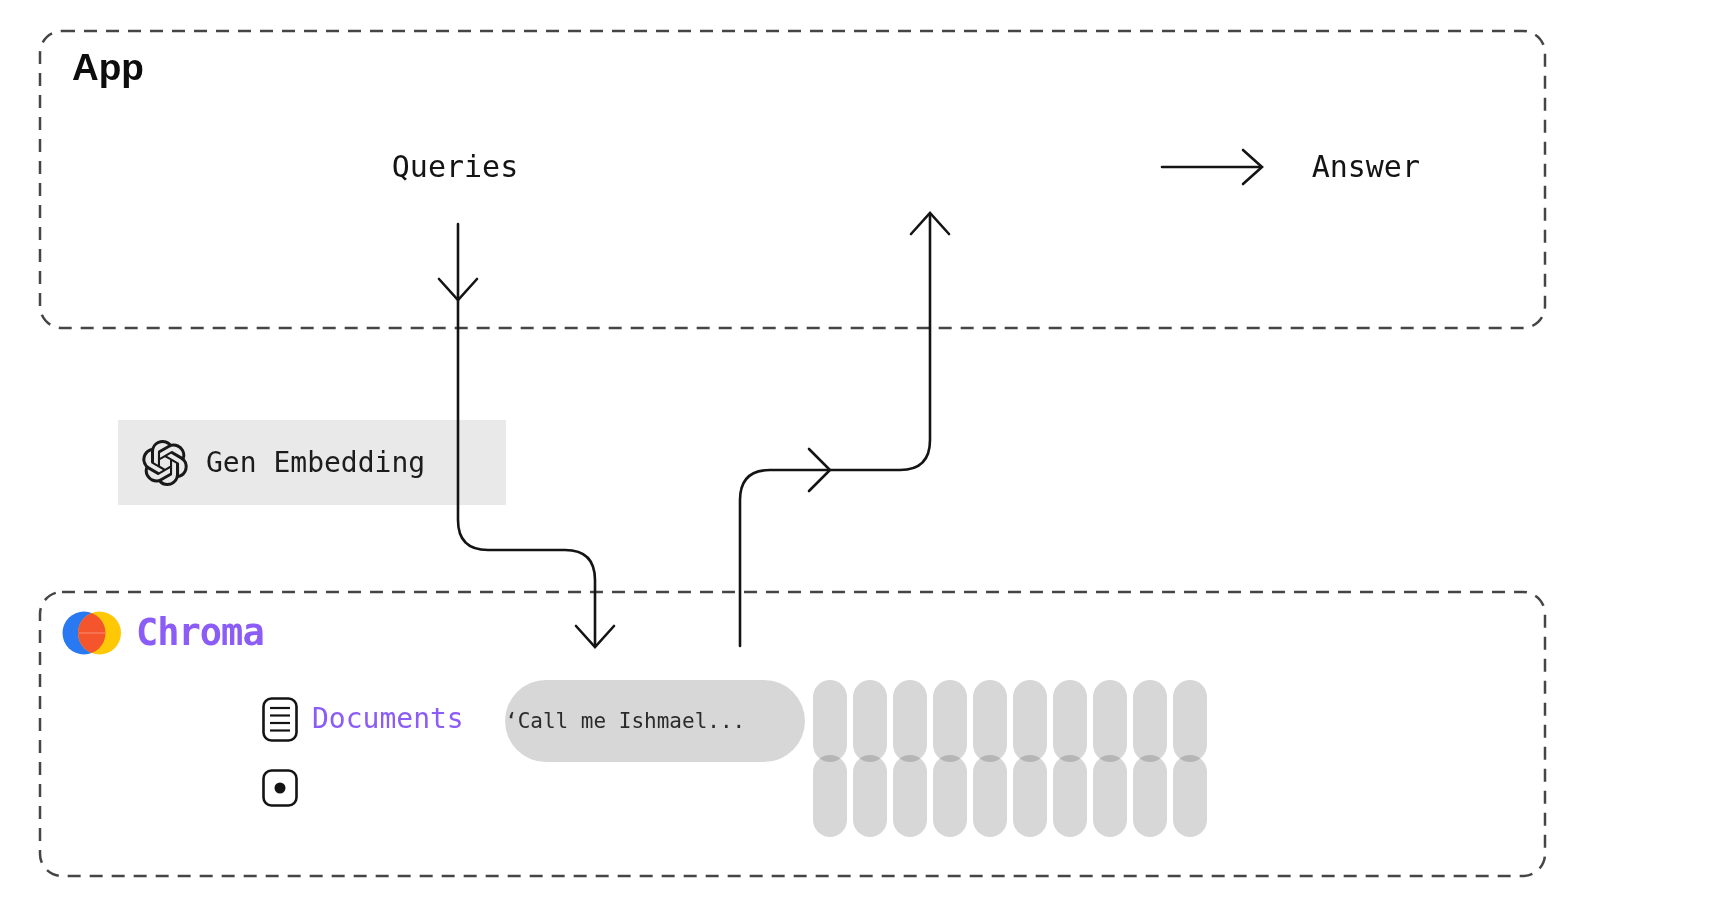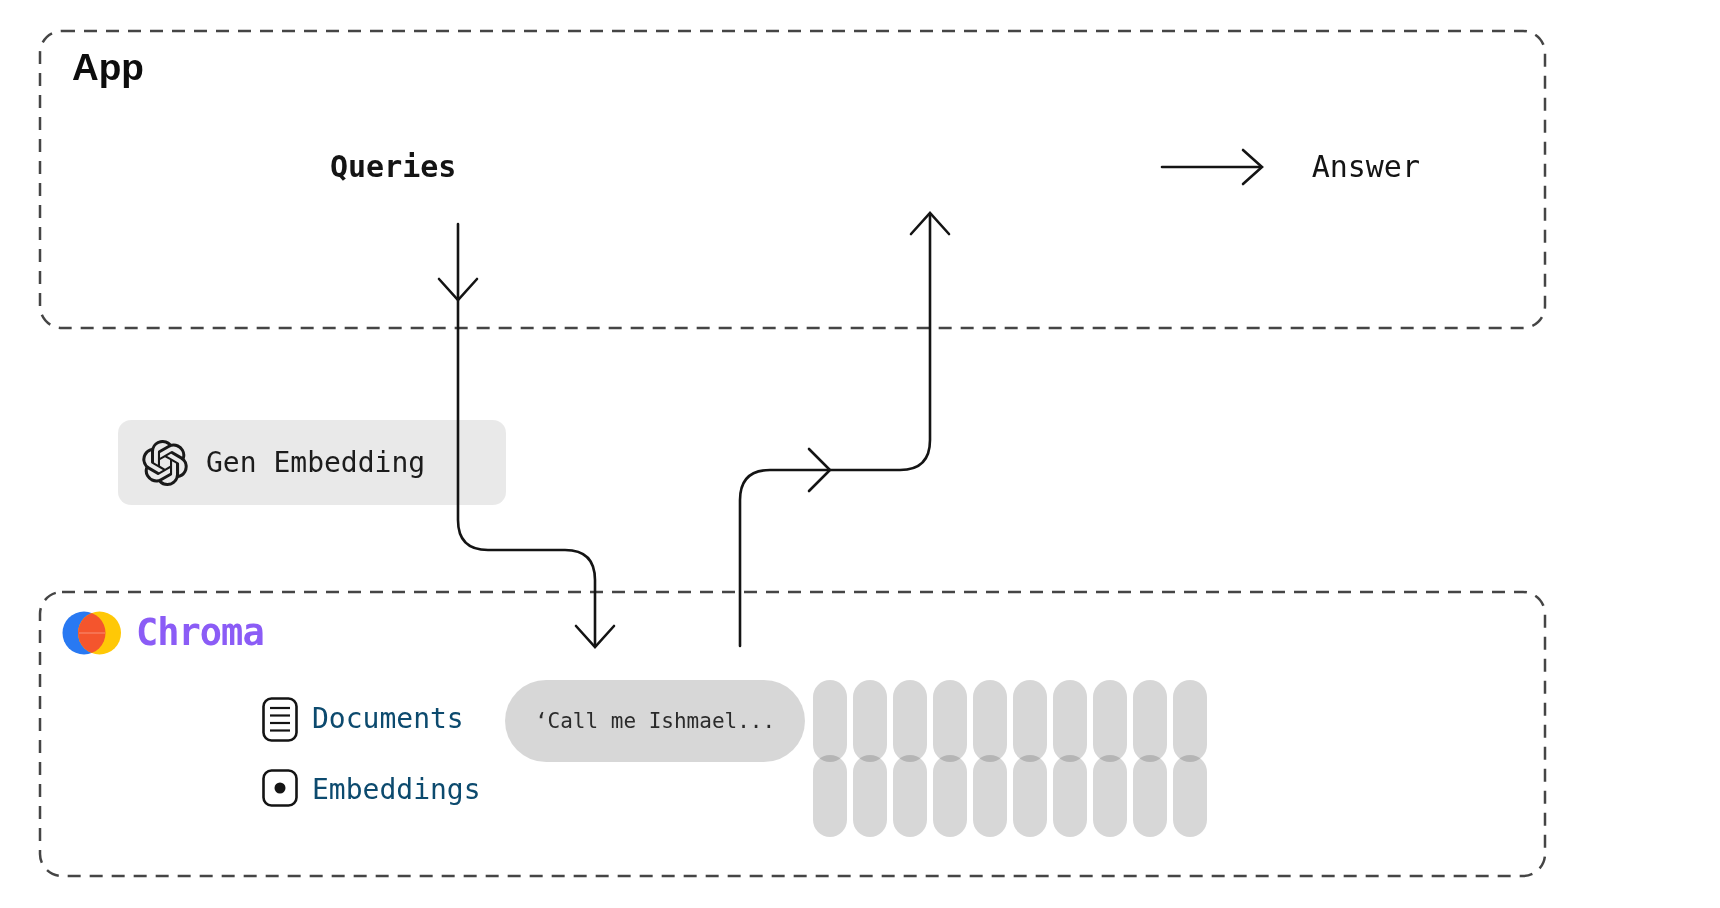--- a/index.html
+++ b/index.html
@@ -6,43 +6,43 @@
   #canvas{position:relative;width:1720px;height:908px;background:#ffffff;overflow:hidden;
           font-family:"DejaVu Sans Mono","Liberation Mono",monospace;color:#141414;}
   .layer{position:absolute;left:0;top:0;width:1720px;height:908px;pointer-events:none;}
   .abs{position:absolute;}
   .mono-label{font-size:30px;line-height:40px;white-space:nowrap;color:#141414;}
   .box-title{font-family:"Liberation Sans","DejaVu Sans",sans-serif;font-weight:bold;
              font-size:37px;line-height:40px;color:#0d0d0d;}
   .chroma-title{font-family:"DejaVu Sans Mono","Liberation Mono",monospace;font-weight:bold;
                 font-size:37px;line-height:44px;color:#8b5cf6;letter-spacing:-1px;}
   .gen-pill{left:118px;top:420px;width:388px;height:85px;background:rgba(0,0,0,0.088);
-            display:flex;align-items:center;gap:18px;padding-left:24px;box-sizing:border-box;border-radius:13px;}
+            display:flex;align-items:center;gap:18px;padding-left:24px;box-sizing:border-box;}
   .gen-pill .label{font-size:28px;color:#1c1c1c;}
   .data-pill{position:absolute;width:300px;height:82px;border-radius:41px;
-             background:rgba(0,0,0,0.155);display:flex;align-items:center;justify-content:center;}
+             background:rgba(0,0,0,0.155);display:flex;align-items:center;justify-content:flex-start;}
   .data-pill .ptxt{font-size:21px;color:#2b2b2b;white-space:nowrap;}
   .pill-row{position:absolute;left:813px;display:flex;gap:6px;}
   .vec-pill{width:34px;height:82px;border-radius:17px;background:rgba(0,0,0,0.155);}
-  .row-label{font-size:28px;line-height:38px;color:#0c4a6e;white-space:nowrap;}
+  .row-label{font-size:28px;line-height:38px;color:#8b5cf6;white-space:nowrap;}
   .icon-wrap{position:absolute;}
 </style>
 </head>
 <body>
 
 <div id="canvas">
 
   <svg class="layer" width="1720" height="908" viewBox="0 0 1720 908">
     <rect x="40" y="31" width="1505" height="297" rx="22" fill="none" stroke="#454545" stroke-width="2.5" stroke-dasharray="13 9"></rect>
     <rect x="40" y="592" width="1505" height="284" rx="22" fill="none" stroke="#454545" stroke-width="2.5" stroke-dasharray="13 9"></rect>
   </svg>
 
   <div class="abs box-title" style="left:72px;top:48px;">App</div>
 
-  <div class="abs mono-label" style="left:330px;top:147px;width:250px;font-weight:bold;">Queries</div>
+  <div class="abs mono-label" style="left:330px;top:147px;width:250px;text-align:center;">Queries</div>
   <div class="abs mono-label" style="left:1270px;top:147px;width:150px;text-align:right;">Answer</div>
 
   <div class="gen-pill abs">
     <span style="display:inline-flex;">
       <svg width="46" height="46" viewBox="0 0 24 24" fill="#191919" aria-hidden="true">
         <path d="M22.2819 9.8211a5.9847 5.9847 0 0 0-.5157-4.9108 6.0462 6.0462 0 0 0-6.5098-2.9A6.0651 6.0651 0 0 0 4.9807 4.1818a5.9847 5.9847 0 0 0-3.9977 2.9 6.0462 6.0462 0 0 0 .7427 7.0966 5.98 5.98 0 0 0 .511 4.9107 6.051 6.051 0 0 0 6.5146 2.9001A5.9847 5.9847 0 0 0 13.2599 24a6.0557 6.0557 0 0 0 5.7718-4.2058 5.9894 5.9894 0 0 0 3.9977-2.9001 6.0557 6.0557 0 0 0-.7475-7.073zm-9.022 12.6081a4.4755 4.4755 0 0 1-2.8764-1.0408l.1419-.0804 4.7783-2.7582a.7948.7948 0 0 0 .3927-.6813v-6.7369l2.02 1.1686a.071.071 0 0 1 .038.0615v5.5826a4.504 4.504 0 0 1-4.4945 4.4849zm-9.6607-4.1254a4.4708 4.4708 0 0 1-.5346-3.0137l.142.0852 4.783 2.7582a.7712.7712 0 0 0 .7806 0l5.8428-3.3685v2.3324a.0804.0804 0 0 1-.0332.0615L9.74 19.9502a4.4992 4.4992 0 0 1-6.1408-1.6464zM2.3408 7.8956a4.485 4.485 0 0 1 2.3655-1.9728V11.6a.7664.7664 0 0 0 .3879.6765l5.8144 3.3543-2.0201 1.1685a.0757.0757 0 0 1-.071 0l-4.8303-2.7865A4.504 4.504 0 0 1 2.3408 7.8956zm16.5963 3.8558L13.1038 8.364 15.1192 7.2a.0757.0757 0 0 1 .071 0l4.8303 2.7913a4.4944 4.4944 0 0 1-.6765 8.1042v-5.6772a.79.79 0 0 0-.407-.667zm2.0107-3.0231l-.142-.0852-4.7735-2.7818a.7759.7759 0 0 0-.7854 0L9.409 9.2297V6.8974a.0662.0662 0 0 1 .0284-.0615l4.8303-2.7866a4.4992 4.4992 0 0 1 6.6802 4.66zM8.3065 12.863l-2.02-1.1638a.0804.0804 0 0 1-.038-.0567V6.0742a4.4992 4.4992 0 0 1 7.3757-3.4537l-.142.0805L8.704 5.459a.7948.7948 0 0 0-.3927.6813zm1.0976-2.3654l2.602-1.4998 2.6069 1.4998v2.9994l-2.5974 1.4997-2.6067-1.4997z"></path>
       </svg>
     </span>
     <span class="label">Gen Embedding</span>
   </div>
@@ -87,21 +87,20 @@
       <div class="vec-pill"></div>
       <div class="vec-pill"></div>
     </div>
 
   <div class="icon-wrap" style="left:262px;top:769px;">
     <svg width="36" height="38" viewBox="0 0 36 38" fill="none" aria-hidden="true">
       <rect x="1.5" y="1.5" width="33" height="35" rx="8" stroke="#141414" stroke-width="2.6"></rect>
       <circle cx="18" cy="19" r="5.5" fill="#141414"></circle>
     </svg>
   </div>
-  <div class="abs row-label" style="left:312px;top:771px;">Embeddings</div>
   <div class="pill-row" style="top:755px;">
     <div class="vec-pill"></div>
   <div class="vec-pill"></div>
       <div class="vec-pill"></div>
       <div class="vec-pill"></div>
       <div class="vec-pill"></div>
       <div class="vec-pill"></div>
       <div class="vec-pill"></div>
       <div class="vec-pill"></div>
       <div class="vec-pill"></div>

